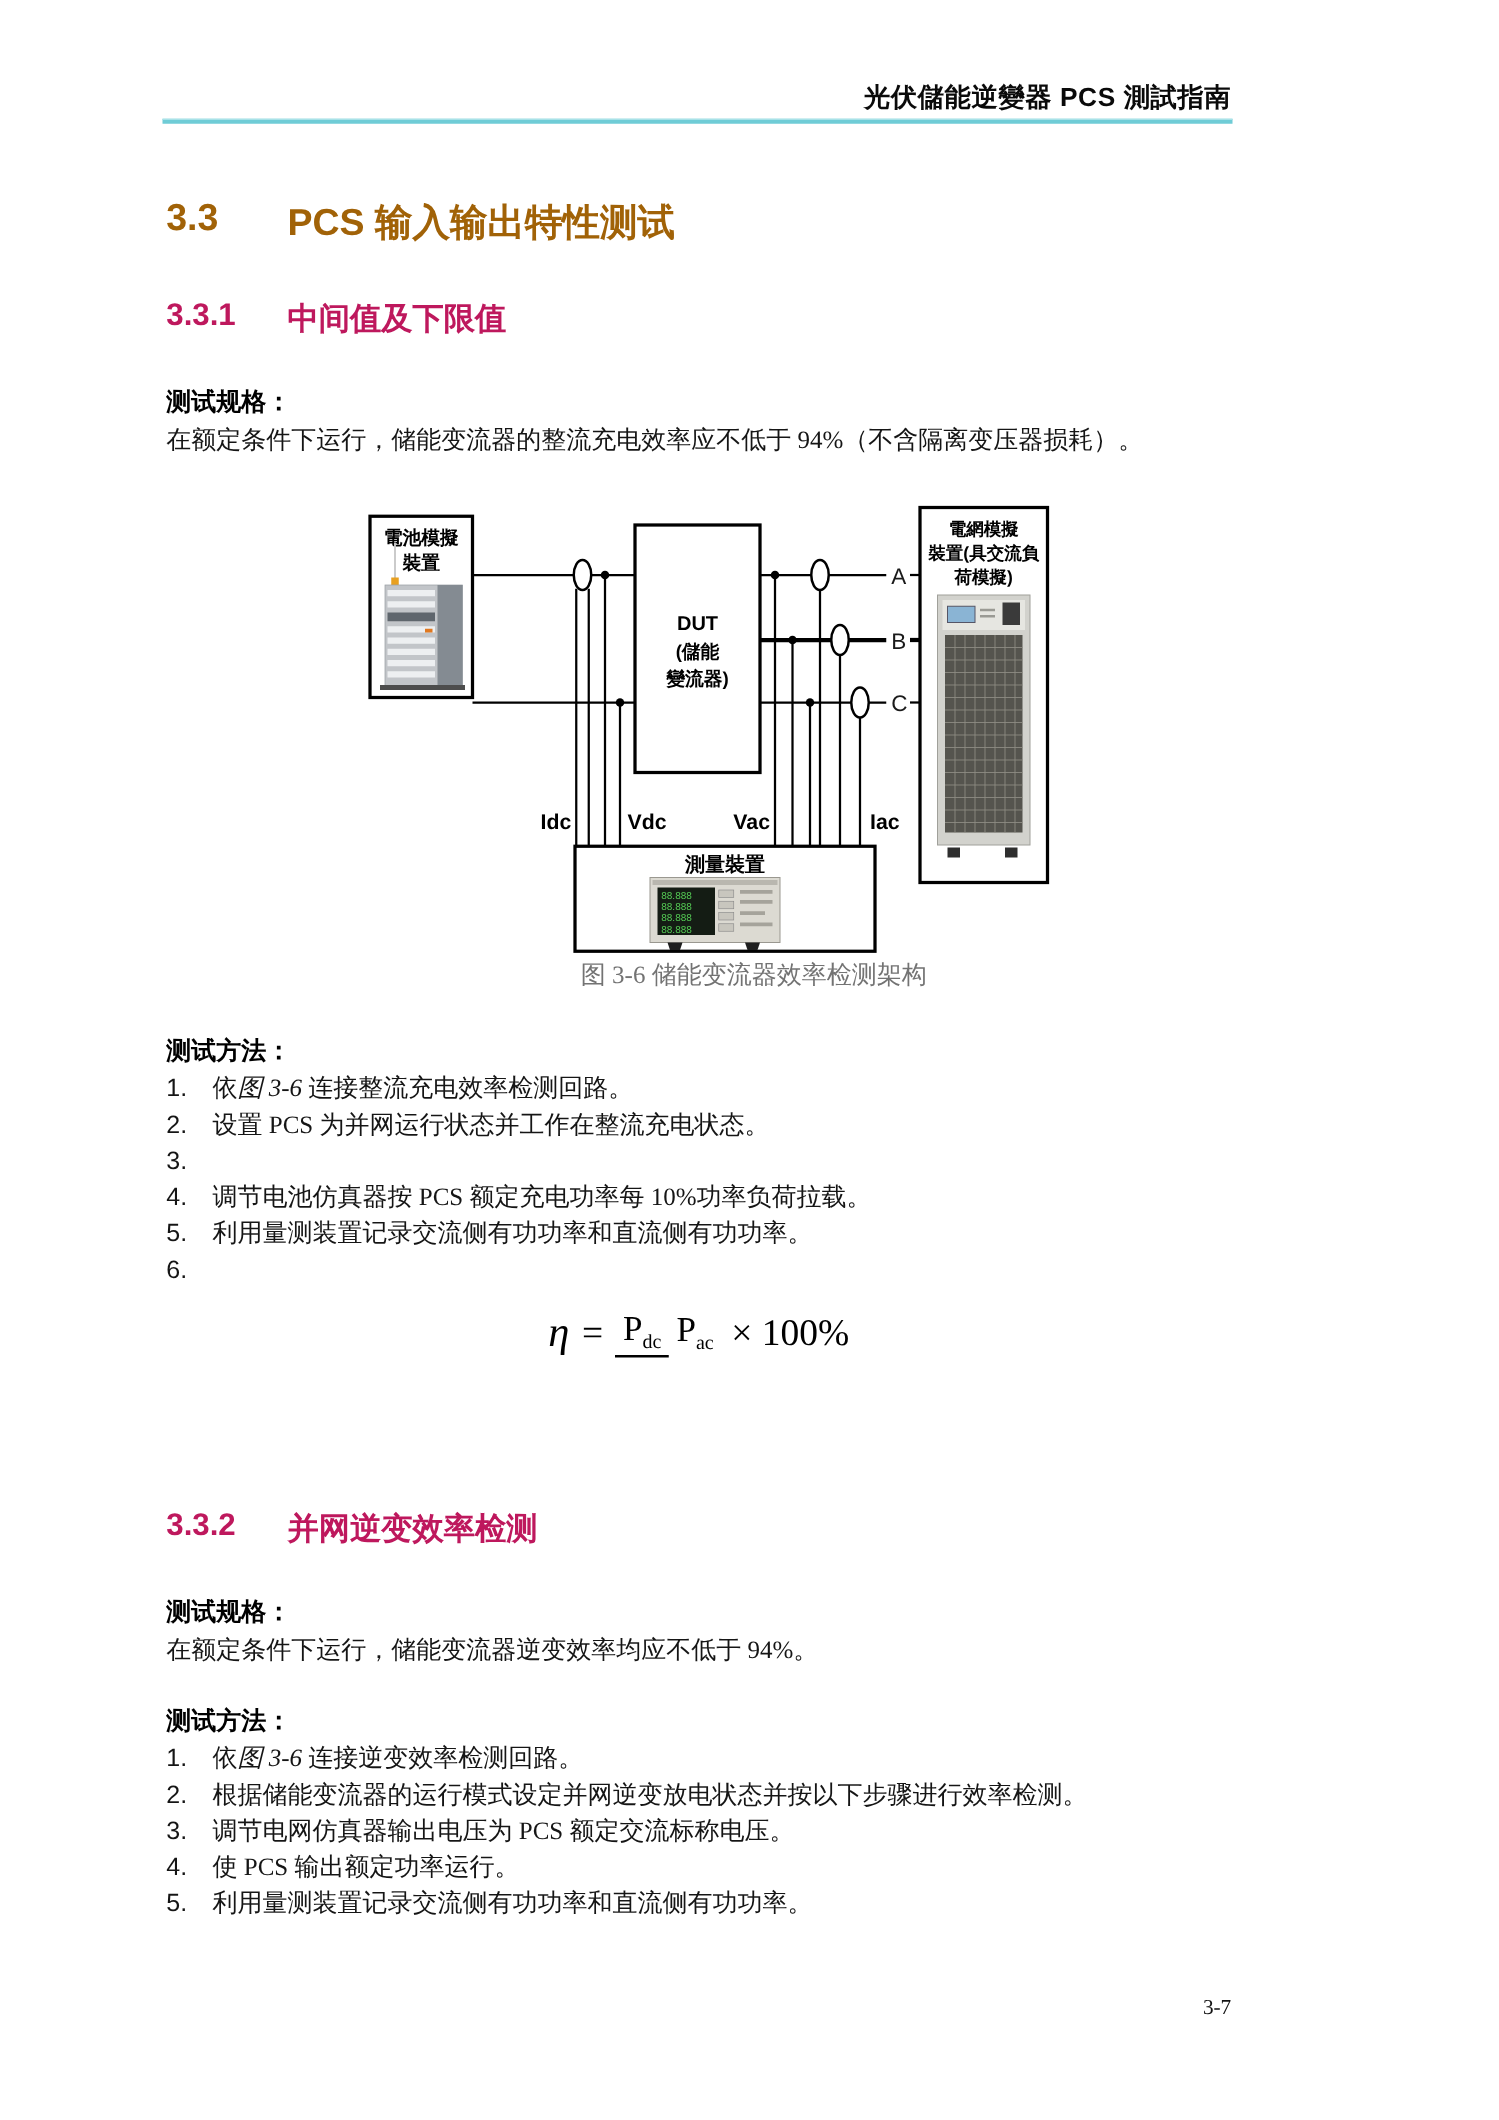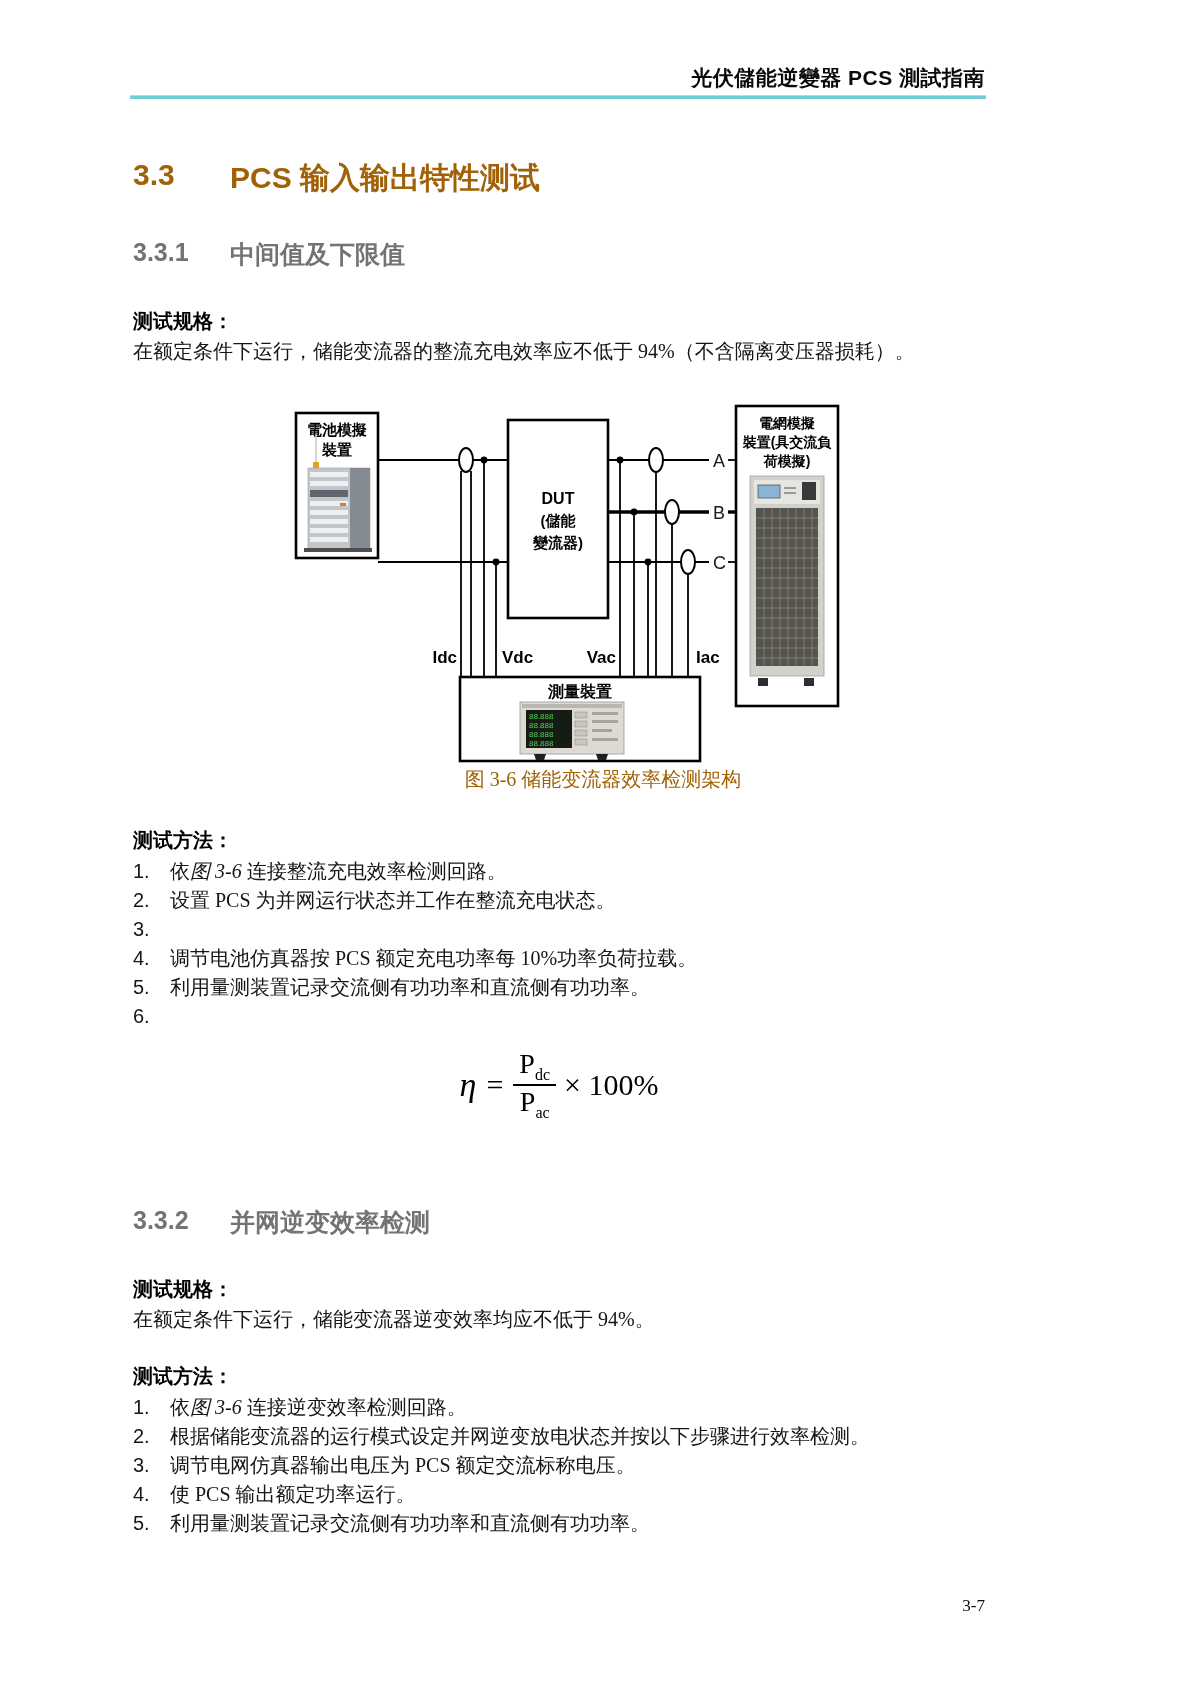--- a/index.html
+++ b/index.html
@@ -19,47 +19,47 @@
     top:95px;left:130px;width:856px;height:3px;background:#6fccd6;
     border-top:1px solid #a8e2e8;
   }
   
   .h1-row{top:158px;left:133px;display:flex;
     font-family:"Liberation Sans","DejaVu Sans",sans-serif;
     font-weight:bold;font-size:30px;color:#a16207;}
   .h1-row .sec-num{width:97px;}
   .h2-row{display:flex;
     font-family:"Liberation Sans","DejaVu Sans",sans-serif;
-    font-weight:bold;font-size:25px;color:#737373;}
+    font-weight:bold;font-size:25px;color:#be185d;}
   .h2-row .sec-num{width:97px;}
   .h2-1{top:238px;left:133px;}
   .h2-2{top:1206px;left:133px;}
   .block-label{
     font-family:"Liberation Sans","DejaVu Sans",sans-serif;
     font-weight:bold;font-size:20px;color:#000;
   }
   .body-text{font-size:20px;color:#151515;}
   
   .method-list{left:133px;width:900px;}
   .method-item{display:flex;line-height:29px;font-size:20px;color:#151515;}
   .method-item .li-num{
     width:37px;flex:none;
     font-family:"Liberation Sans","DejaVu Sans",sans-serif;
   }
   .method-item .ref{font-style:italic;}
   
   .fig-caption{top:766px;left:133px;width:940px;text-align:center;
-    font-size:20px;color:#a16207;}
+    font-size:20px;color:#737373;}
   
   .formula{top:1048px;left:133px;width:852px;display:flex;
     justify-content:center;align-items:center;
     font-family:"Liberation Serif","DejaVu Serif",serif;color:#000;}
   .formula .eta{font-style:italic;font-size:34px;margin-right:10px;}
   .formula .eq{font-size:30px;margin-right:10px;}
-  .formula .frac{display:inline-flex;flex-direction:column;align-items:center;}
+  .formula .frac{display:inline-flex;flex-direction:row;align-items:center;}
   .formula .num,.formula .den{font-size:28px;line-height:1.15;padding:0 6px;}
   .formula .num{border-bottom:2px solid #000;}
   .formula sub{font-size:16px;}
   .formula .times{font-size:30px;margin-left:8px;}
   
   .page-num{top:1596px;right:214px;font-size:17px;color:#111;}
   
   .figure-wrap{top:382px;left:268px;width:580px;height:385px;}
   svg text{font-family:"Liberation Sans","DejaVu Sans",sans-serif;}
   .cjk-box-label{font-weight:bold;fill:#000;}

